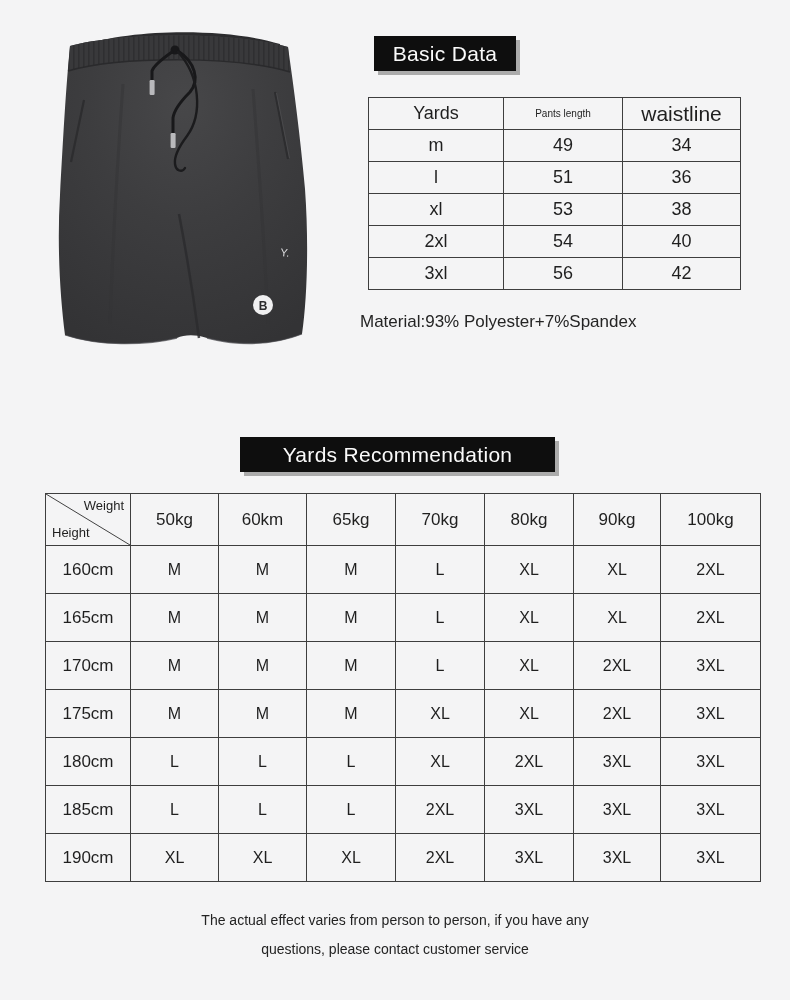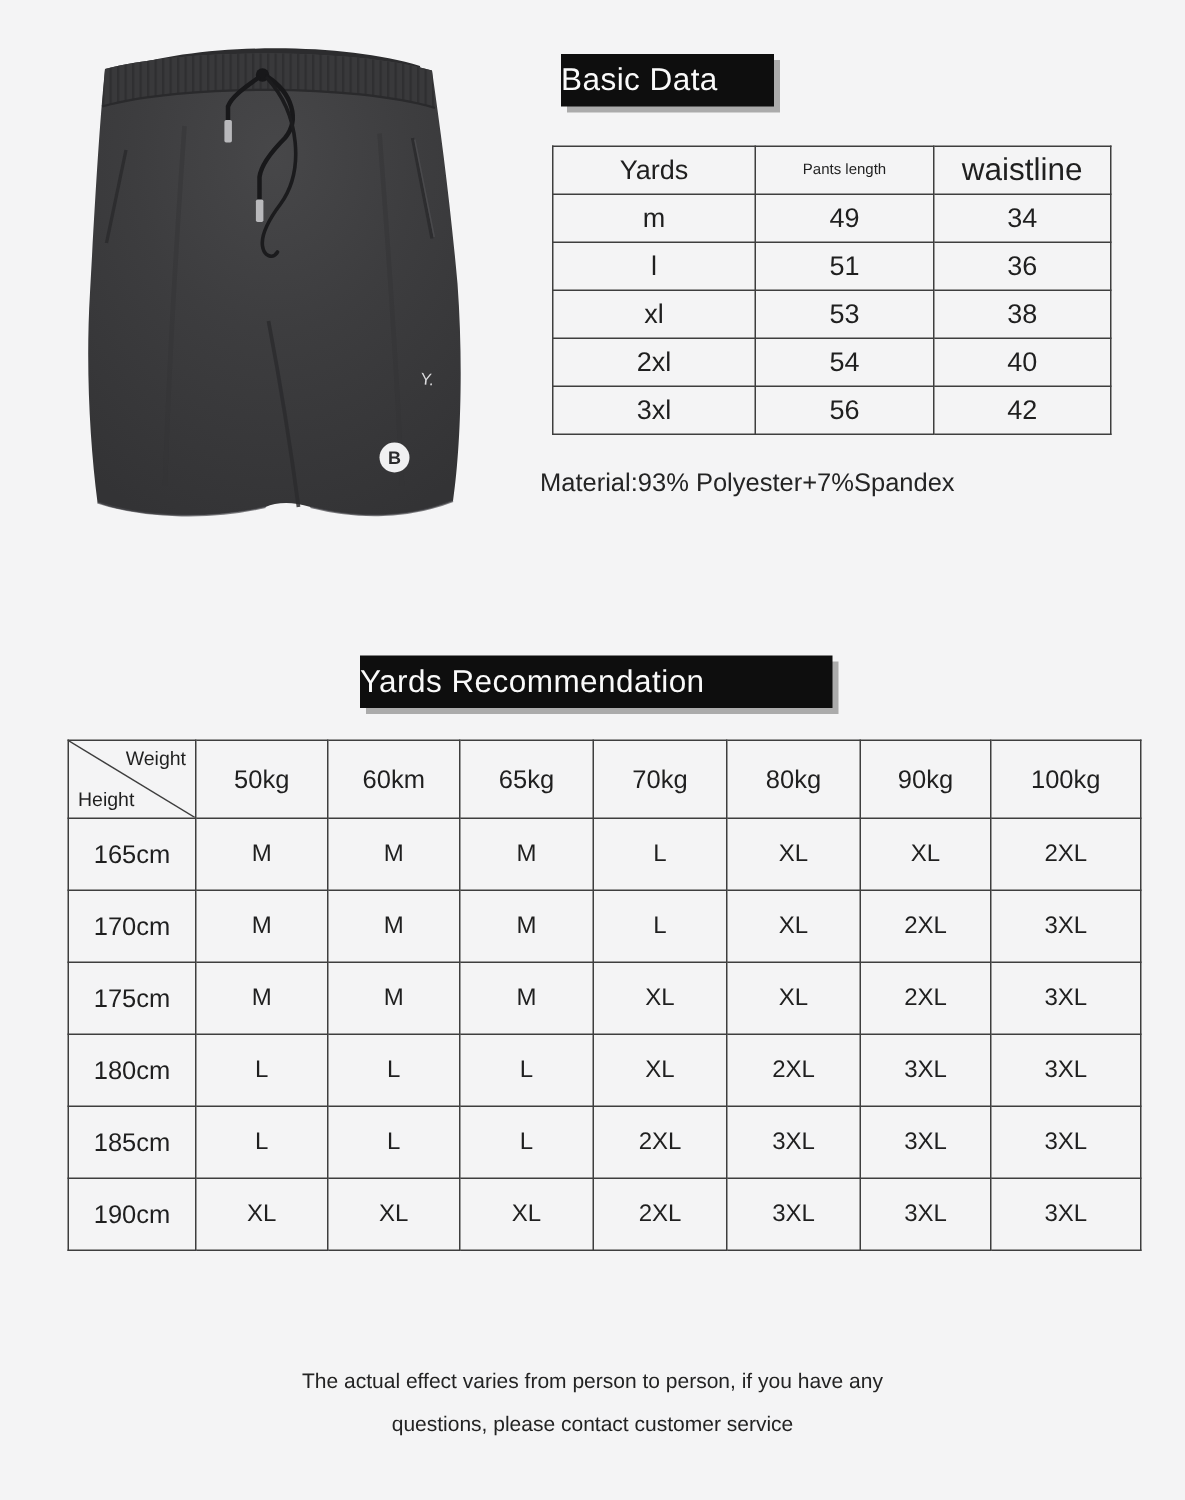--- a/index.html
+++ b/index.html
@@ -4,21 +4,21 @@
 <style>
   * { margin:0; padding:0; box-sizing:border-box; }
   html,body { background:#f4f4f5; }
   .page {
     position:relative; width:790px; height:1000px;
     background:#f4f4f5; overflow:hidden;
     font-family:"Liberation Sans", sans-serif; color:#1f1f1f;
   }
   .title-badge {
     position:absolute; background:#0e0e0e; color:#fafafa;
-    font-size:21px; height:35px; line-height:35px; 
+    font-size:21px; height:35px; line-height:35px; text-align:center;
     letter-spacing:.3px; box-shadow:4px 4px 0 #ababab;
   }
   #basic-title   { left:374px; top:36px;  width:142px; }
   #sizerec-title { left:240px; top:437px; width:315px; }
 
   table { border-collapse:collapse; table-layout:fixed; }
   th,td { border:1px solid #3e3e3e; text-align:center; vertical-align:middle; font-weight:normal; color:#1f1f1f; }
 
   #basic-table { position:absolute; left:368px; top:97px; width:372px; }
   #basic-table th, #basic-table td { height:32px; font-size:18px; }
@@ -173,20 +173,30 @@
           <th>60km</th>
           <th>65kg</th>
           <th>70kg</th>
           <th>80kg</th>
           <th>90kg</th>
           <th>100kg</th>
         </tr>
     </thead>
     <tbody>
         <tr>
+          <td class="rowhead">160cm</td>
+          <td>M</td>
+          <td>M</td>
+          <td>M</td>
+          <td>L</td>
+          <td>XL</td>
+          <td>XL</td>
+          <td>2XL</td>
+        </tr>
+        <tr>
           <td class="rowhead">165cm</td>
           <td>M</td>
           <td>M</td>
           <td>M</td>
           <td>L</td>
           <td>XL</td>
           <td>XL</td>
           <td>2XL</td>
         </tr>
         <tr>

